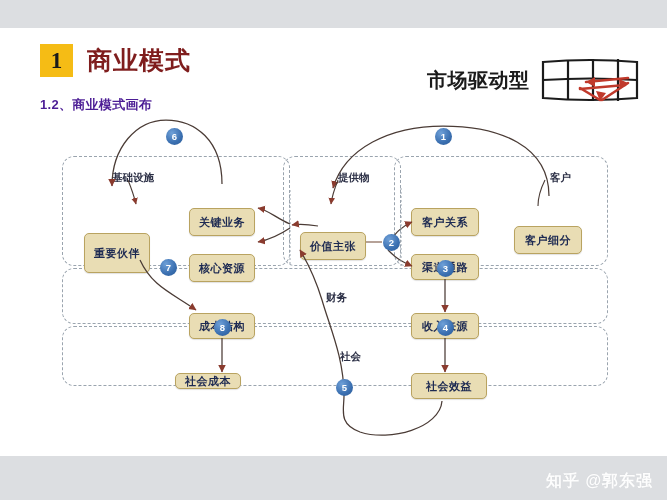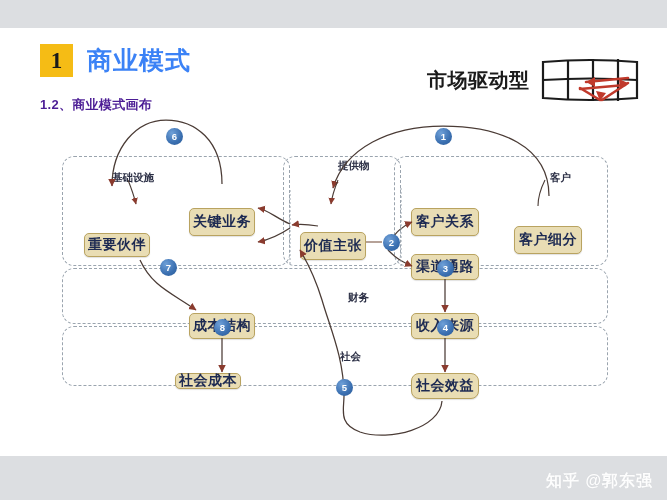--- a/index.html
+++ b/index.html
@@ -40,21 +40,21 @@
     font-weight: bold;
     display: flex;
     align-items: center;
     justify-content: center;
     font-family: "Liberation Serif", serif;
     line-height: 1;
   }
   #sec-title {
     font-size: 25px;
     font-weight: bold;
-    color: #3b82f6;
+    color: #7f1d1d;
     letter-spacing: 1px;
   }
   #sub-title {
     position: absolute;
     left: 40px; top: 68px;
     font-size: 13px;
     font-weight: bold;
     color: #4c1d95;
     letter-spacing: 0.3px;
   }
@@ -93,21 +93,21 @@
     font-weight: bold;
     white-space: nowrap;
     margin-left: 20px;
   }
   .bmc-box {
     position: absolute;
     background: #e9ddb4;
     border: 1px solid #b9a360;
     border-radius: 5px;
     color: #1d2a52;
-    font-size: 14px;
+    font-size: 11px;
     font-weight: bold;
     display: flex;
     align-items: center;
     justify-content: center;
     box-sizing: border-box;
     letter-spacing: 0.5px;
     box-shadow: 0 1px 1px rgba(0,0,0,0.12);
   }
   .step-badge {
     position: absolute;
@@ -191,23 +191,23 @@
 
     <div id="diagram">
 
       <div class="zone" style="left:62px; top:128px; width:228px; height:110px;"></div>
       <div class="zone" style="left:283px; top:128px; width:118px; height:110px;"></div>
       <div class="zone" style="left:394px; top:128px; width:214px; height:110px;"></div>
       <div class="zone" style="left:62px; top:240px; width:546px; height:56px;"></div>
       <div class="zone" style="left:62px; top:298px; width:546px; height:60px;"></div>
 
       <div class="zone-label" style="left:92px;  top:143px;">基础设施</div>
-      <div class="zone-label" style="left:318px; top:131px;">提供物</div>
+      <div class="zone-label" style="left:318px; top:143px;">提供物</div>
       <div class="zone-label" style="left:530px; top:143px;">客户</div>
-      <div class="zone-label" style="left:328px; top:263px;">财务</div>
+      <div class="zone-label" style="left:306px; top:263px;">财务</div>
       <div class="zone-label" style="left:320px; top:322px;">社会</div>
 
       <svg style="position:absolute; left:0; top:0; width:667px; height:428px; z-index:2;" viewBox="0 0 667 428">
         <defs>
           <marker id="arw" markerWidth="7" markerHeight="7" refX="5.6" refY="3" orient="auto">
             <path d="M0,0 L6,3 L0,6 z" fill="#8a3b2e"></path>
           </marker>
         </defs>
         <g fill="none" stroke="#4a3b35" stroke-width="1.25">
 
@@ -238,30 +238,31 @@
           <path d="M290,196 C276,190 268,182 258,180" marker-end="url(#arw)"></path>
           <path d="M290,200 C278,208 268,212 258,214" marker-end="url(#arw)"></path>
           <path d="M318,198 C306,196 298,196 292,197" marker-end="url(#arw)"></path>
 
           <path d="M128,152 C132,162 134,168 136,176" marker-end="url(#arw)" stroke-width="1.1"></path>
           <path d="M338,152 C334,162 332,168 331,176" marker-end="url(#arw)" stroke-width="1.1"></path>
           <path d="M545,152 C540,162 538,170 538,178" stroke-width="1.1"></path>
         </g>
       </svg>
 
-      <div class="bmc-box" style="left:84px;  top:205px; width:66px; height:24px;">重要伙伴</div>
+      <div class="bmc-box" style="left:84px;  top:205px; width:66px; height:40px;">重要伙伴</div>
       <div class="bmc-box" style="left:189px; top:180px; width:66px; height:28px;">关键业务</div>
+      <div class="bmc-box" style="left:189px; top:226px; width:66px; height:28px;">核心资源</div>
       <div class="bmc-box" style="left:300px; top:204px; width:66px; height:28px;">价值主张</div>
       <div class="bmc-box" style="left:411px; top:180px; width:68px; height:28px;">客户关系</div>
       <div class="bmc-box" style="left:411px; top:226px; width:68px; height:26px;">渠道通路</div>
       <div class="bmc-box" style="left:514px; top:198px; width:68px; height:28px;">客户细分</div>
       <div class="bmc-box" style="left:189px; top:285px; width:66px; height:26px;">成本结构</div>
       <div class="bmc-box" style="left:411px; top:285px; width:68px; height:26px;">收入来源</div>
       <div class="bmc-box" style="left:175px; top:345px; width:66px; height:16px;">社会成本</div>
-      <div class="bmc-box" style="left:411px; top:345px; width:68px; height:26px;border-radius:8px;">社会效益</div>
+      <div class="bmc-box" style="left:411px; top:345px; width:76px; height:26px;">社会效益</div>
 
       <div class="step-badge" style="left:166px; top:100px;">6</div>
       <div class="step-badge" style="left:435px; top:100px;">1</div>
       <div class="step-badge" style="left:383px; top:206px;">2</div>
       <div class="step-badge" style="left:437px; top:232px;">3</div>
       <div class="step-badge" style="left:437px; top:291px;">4</div>
       <div class="step-badge" style="left:160px; top:231px;">7</div>
       <div class="step-badge" style="left:214px; top:291px;">8</div>
       <div class="step-badge" style="left:336px; top:351px;">5</div>
 

